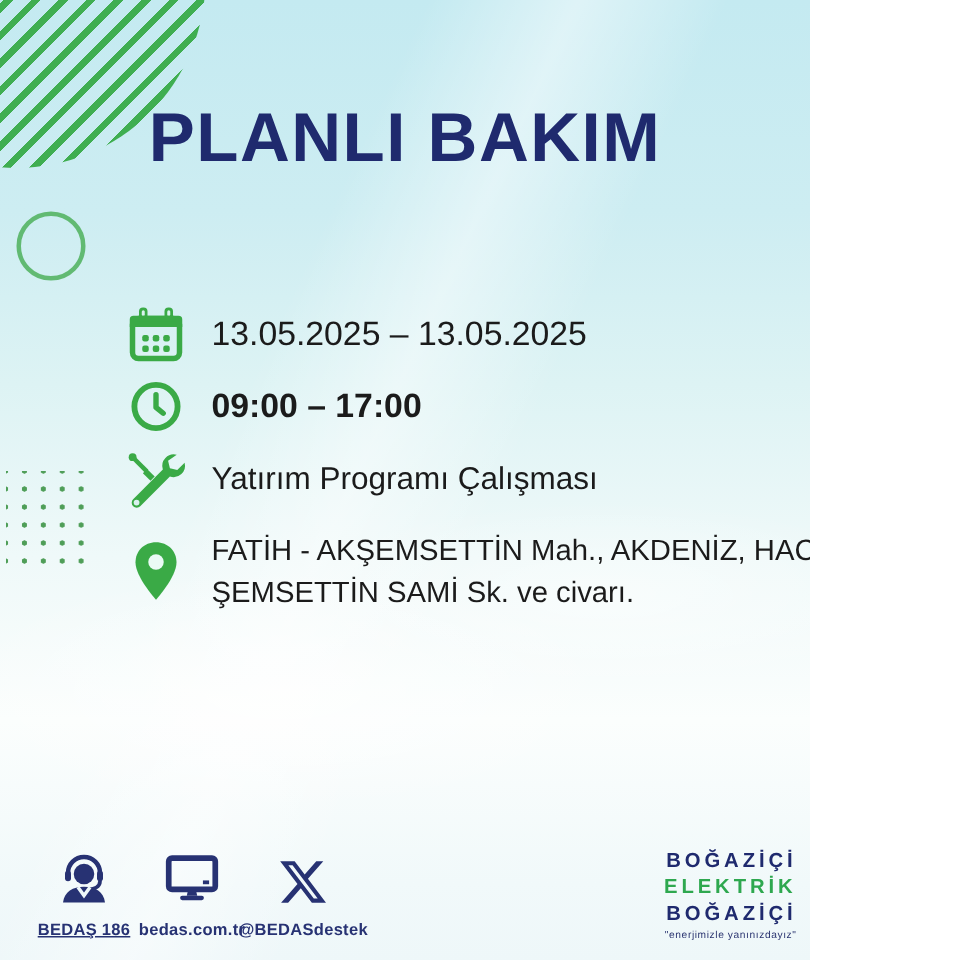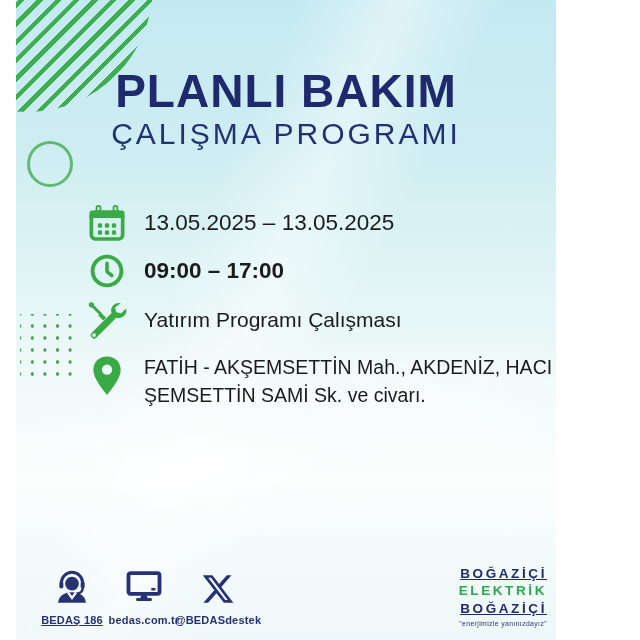--- a/index.html
+++ b/index.html
@@ -1,20 +1,19 @@
 <!DOCTYPE html>
 <html><head>
 <meta charset="utf-8">
 <style>
   html,body{margin:0;padding:0;}
   body{font-family:"Liberation Sans","DejaVu Sans",sans-serif;}
   .poster{
     position:relative;width:540px;height:640px;overflow:hidden;
     background:linear-gradient(180deg,#c4eaf1 0%,#cdedf2 22%,#ddf3f4 40%,#eff9f9 58%,#fbfefd 75%,#f1f9fa 92%,#eef7f9 100%);
-    margin-left:16px;
   }
   .sheen{
     position:absolute;inset:0;pointer-events:none;
     background:
       linear-gradient(115deg,rgba(255,255,255,0) 34%,rgba(255,255,255,.45) 46%,rgba(255,255,255,0) 58%),
       radial-gradient(60% 18% at 35% 72%,rgba(255,255,255,.65),rgba(255,255,255,0) 70%),
       radial-gradient(55% 14% at 75% 62%,rgba(255,255,255,.5),rgba(255,255,255,0) 70%);
   }
   
   .stripes-circle{
@@ -38,50 +37,49 @@
   
   .title1{
     position:absolute;left:0;right:0;top:64px;text-align:center;
     font-size:46px;font-weight:800;letter-spacing:1px;color:#1f2a6e;
   }
   .title2{
     position:absolute;left:0;right:0;top:117px;text-align:center;
     font-size:30px;font-weight:500;letter-spacing:3px;color:#233173;
   }
   
-  .row{position:absolute;left:70px;display:flex;align-items:center;}
+  .row{position:absolute;left:83px;display:flex;align-items:flex-end;}
   .row .icon{width:42px;display:flex;justify-content:center;flex:0 0 42px;}
   .row .txt{margin-left:16px;color:#1b1b1b;}
   .row-date{top:203px;}  .row-date .txt{font-size:22.5px;line-height:40px;}
   .row-time{top:252px;}  .row-time .txt{font-size:22.5px;line-height:37px;font-weight:bold;}
   .row-work{top:299px;}  .row-work .txt{font-size:21px;line-height:42px;}
   .row-loc{top:348px;}   .row-loc .txt{font-size:19.5px;line-height:27.5px;width:478px;margin-top:6px;}
   
   .contact{position:absolute;text-align:center;color:#273273;}
   .contact .lbl{font-size:11px;font-weight:700;margin-top:4px;letter-spacing:.2px;}
   .c1{left:17px;bottom:14px;width:78px;text-decoration:underline;}
   .c2{left:90px;bottom:14px;width:76px;}
   .c3{left:158px;bottom:14px;width:88px;}
   .logo{position:absolute;right:9px;bottom:12px;text-align:right;line-height:17.5px;}
-  .logo .l-navy{color:#1f2a6e;font-size:13.5px;font-weight:800;letter-spacing:2.6px;text-decoration:underline;}
+  .logo .l-navy{color:#1f2a6e;font-size:13.5px;font-weight:800;letter-spacing:2.6px;}
   .logo .l-green{color:#2ea84f;font-size:13.5px;font-weight:700;letter-spacing:2.6px;}
   .logo .tagline{color:#2a3470;font-size:6.8px;font-weight:500;letter-spacing:.4px;margin-top:2px;line-height:9px;}
 </style>
 </head>
 <body>
 
 <div class="poster">
   <div class="sheen"></div>
   <div class="stripes-circle"></div>
   <div class="circle-outline"></div>
   <div class="dots-left"></div>
   <div class="dots-right"></div>
 
   <div class="title1">PLANLI BAKIM</div>
-  <div class="title2">ÇALIŞMA PROGRAMI</div>
 
   <div class="row row-date">
     <span class="icon">
       <svg width="40" height="40" viewBox="0 0 24 24">
         <rect x="5.2" y="1.2" width="3.4" height="5.8" rx="1.6" fill="#3aaa46"></rect>
         <rect x="15.4" y="1.2" width="3.4" height="5.8" rx="1.6" fill="#3aaa46"></rect>
         <rect x="6.3" y="2.3" width="1.2" height="2.4" rx="0.6" fill="#d9f2ef"></rect>
         <rect x="16.5" y="2.3" width="1.2" height="2.4" rx="0.6" fill="#d9f2ef"></rect>
         <path d="M3 4.5h18a1.5 1.5 0 0 1 1.5 1.5v3H1.5V6A1.5 1.5 0 0 1 3 4.5z" fill="#3aaa46"></path>
         <rect x="2.6" y="5.6" width="18.8" height="16" rx="2.4" fill="none" stroke="#3aaa46" stroke-width="2.2"></rect>

